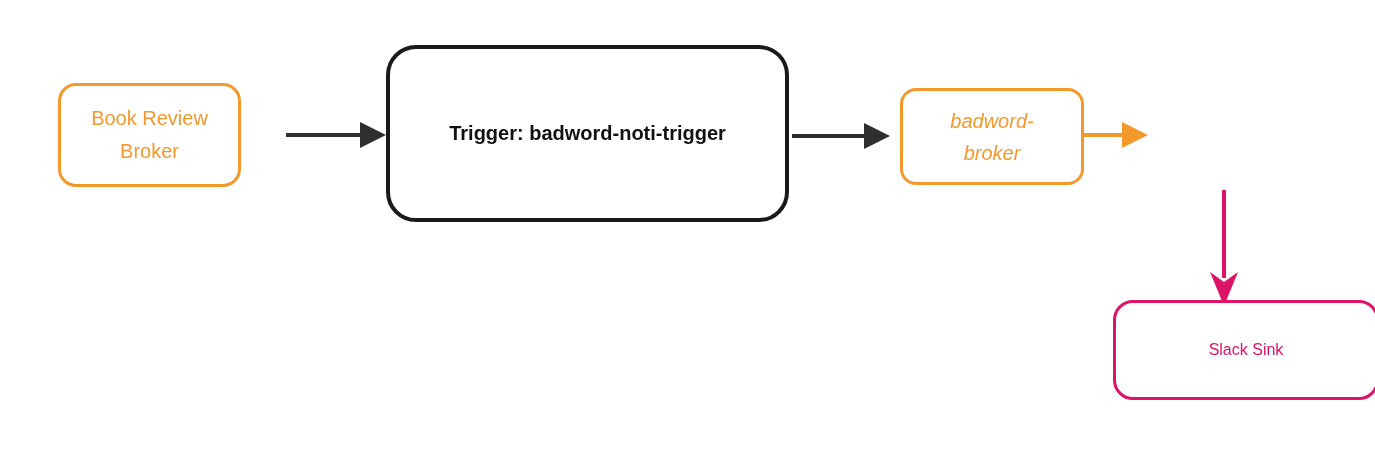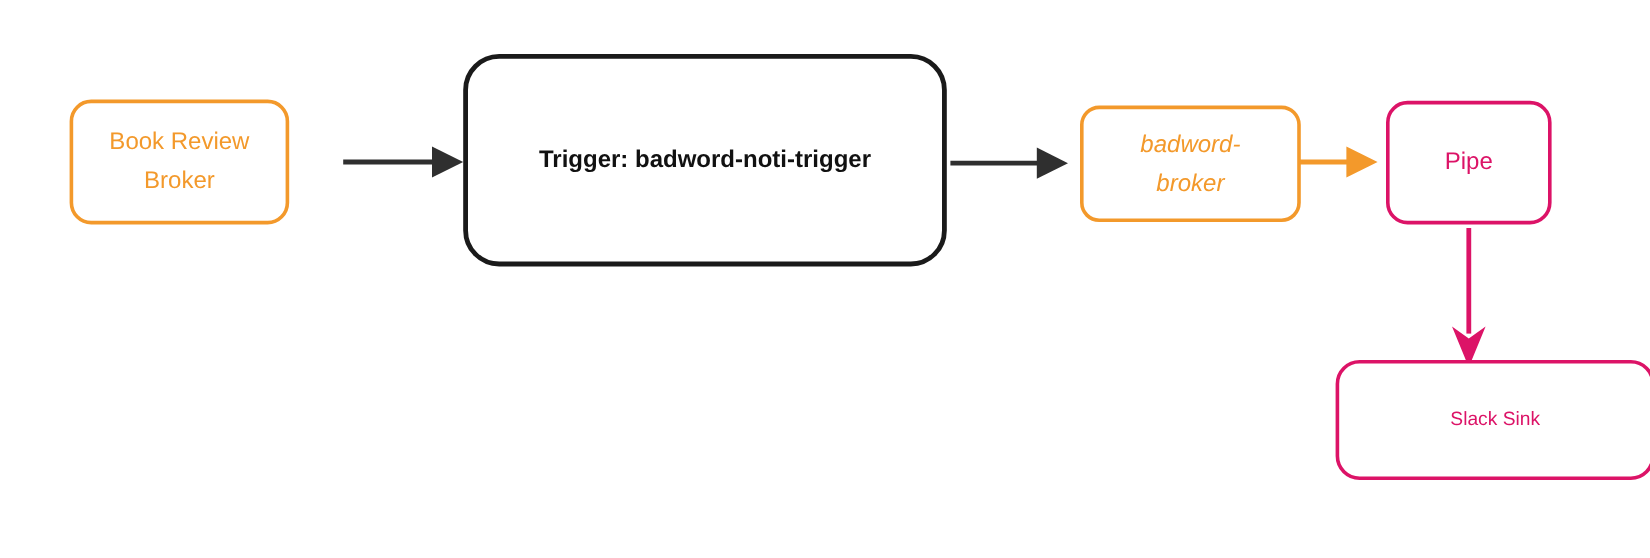--- a/index.html
+++ b/index.html
@@ -111,21 +111,18 @@
 
   <div class="node node-black" id="node-trigger">
     <div class="ln"><b>Trigger: badword-noti-trigger</b><span></span></div>
   </div>
 
   <div class="node node-orange" id="node-badword-broker">
     <span class="ln">badword-</span>
     <span class="ln">broker</span>
   </div>
 
-  <div class="node node-pink" id="node-pipe">
-    <span class="ln">Pipe</span>
-  </div>
 
   <div class="node node-pink" id="node-slack-sink">
     <span class="ln">Slack Sink</span>
   </div>
 
 </div>
 
 </body></html>

